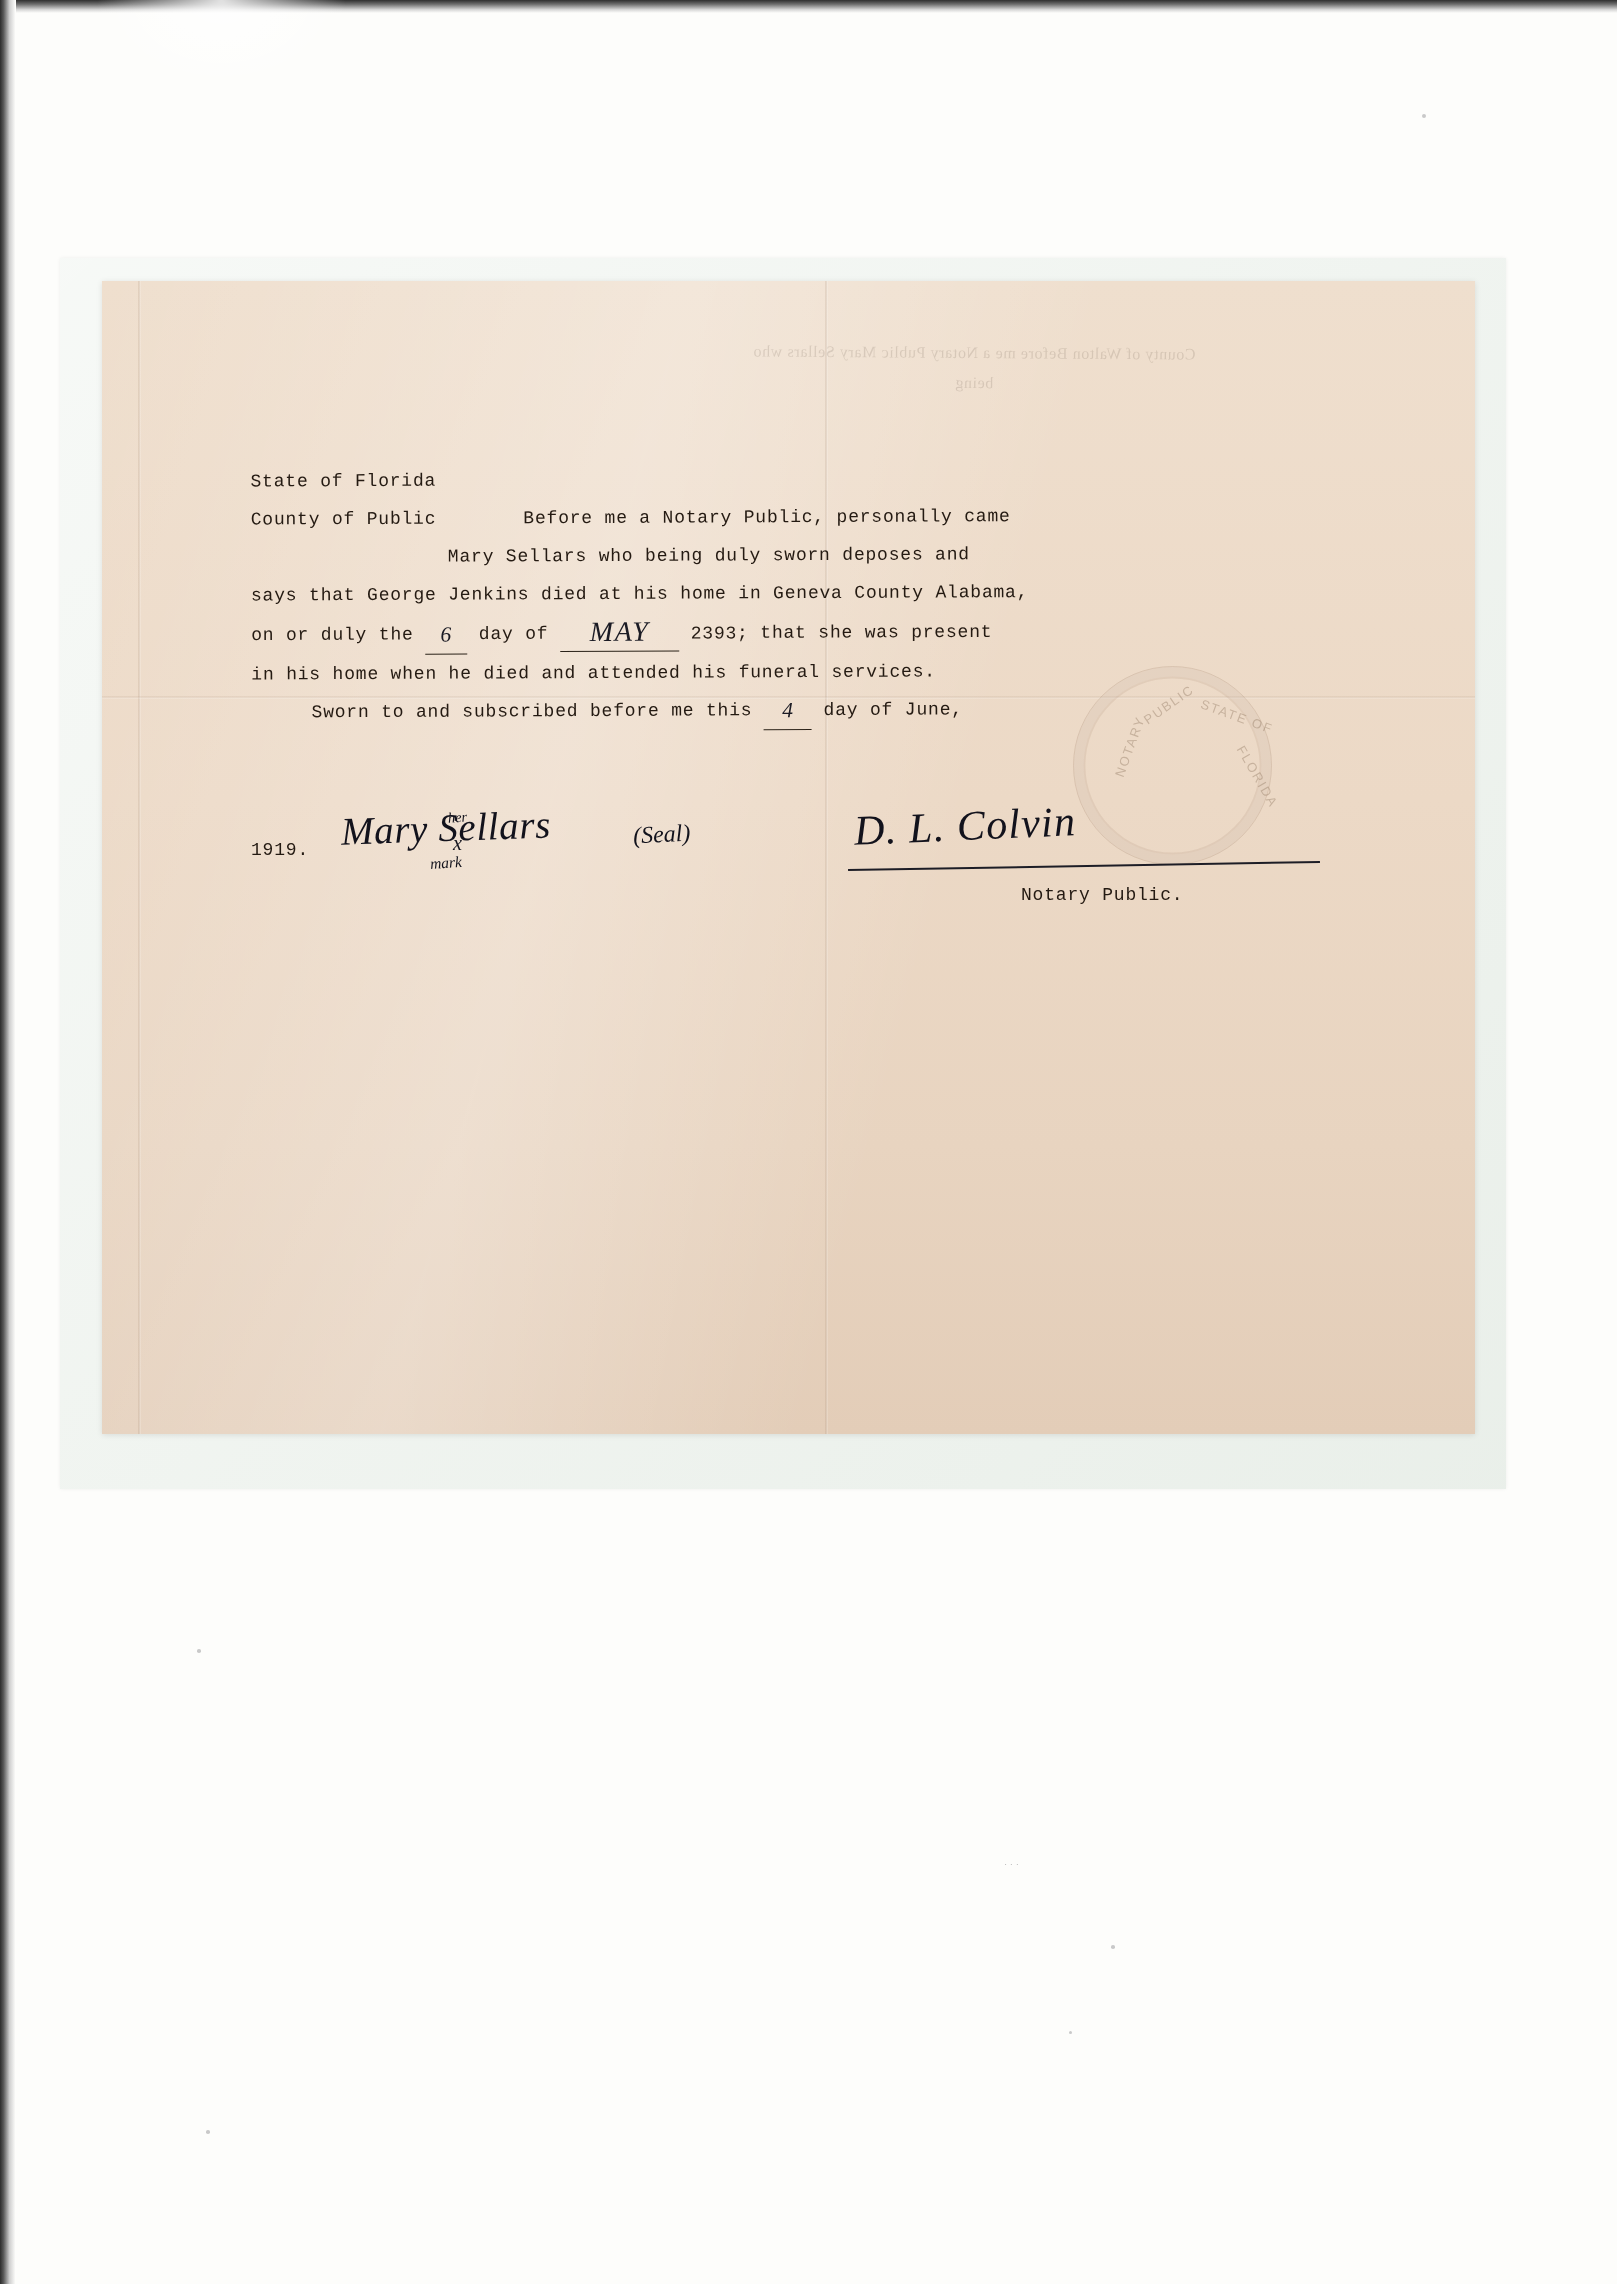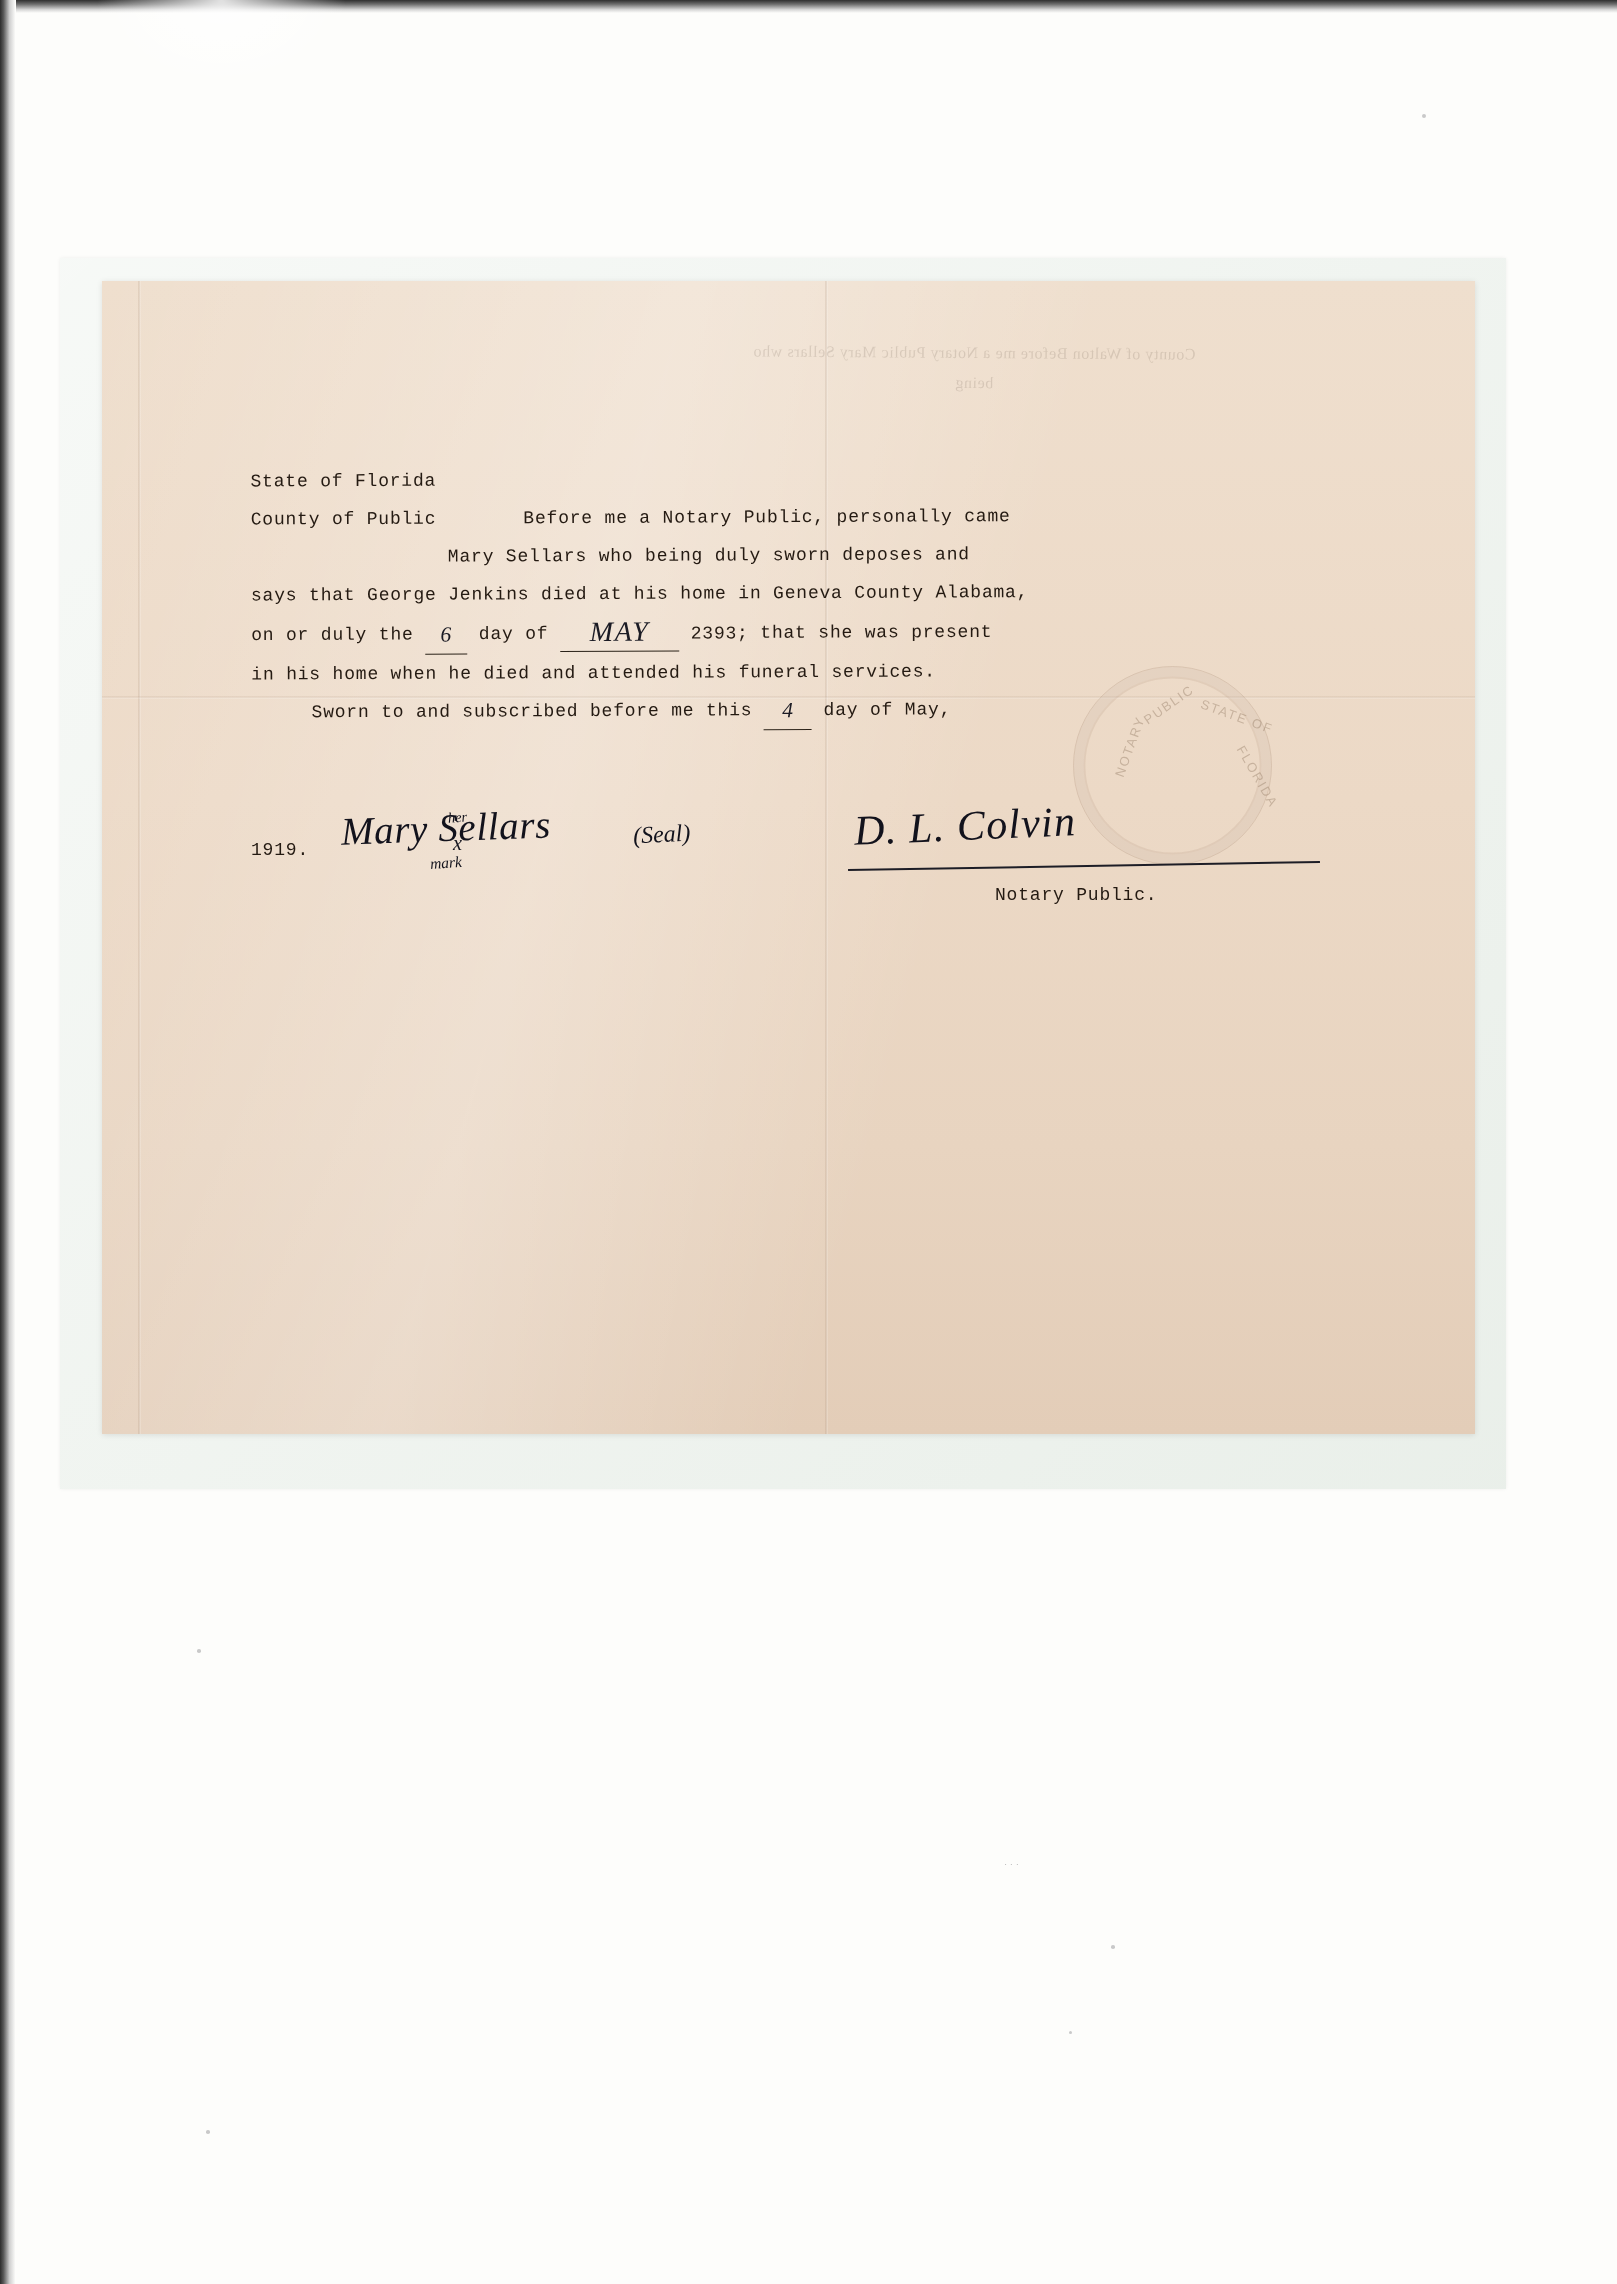--- a/index.html
+++ b/index.html
@@ -237,21 +237,21 @@
   }
   #sig-notary-rule {
     position: absolute;
     left: 597px; top: 55px;
     width: 472px; height: 1.8px;
     background: #1d1d26;
     transform: rotate(-1deg);
   }
   #notary-label {
     position: absolute;
-    left: 744px; top: 75px;
+    left: 770px; top: 75px;
     font-family: "Liberation Mono", monospace;
     font-size: 18px;
     letter-spacing: 0.8px;
     color: #241a12;
   }
 
   
   .bedmark {
     position: absolute;
     color: #b9b9b9;
@@ -304,21 +304,21 @@
       <div class="tline indent-1"><span>County of Public</span><span style="display:inline-block;width:87px;"></span><span>Before me a Notary Public, personally came</span></div>
 
       <div class="tline indent-2">Mary Sellars who being duly sworn deposes and</div>
 
       <div class="tline indent-1">says that George Jenkins died at his home in Geneva County Alabama,</div>
 
       <div class="tline indent-1"><span>on or duly the</span> <span class="hw hw-blank hw-day">6</span> <span>day of</span> <span class="hw hw-blank hw-month">MAY</span> <span class="overtype">2393</span><span>; that she was present</span></div>
 
       <div class="tline indent-1">in his home when he died and attended his funeral services.</div>
 
-      <div class="tline indent-3"><span>Sworn to and subscribed before me this</span> <span class="hw hw-blank hw-day2">4</span> <span>day of May,</span></div>
+      <div class="tline indent-3"><span>Sworn to and subscribed before me this</span> <span class="hw hw-blank hw-day2">4</span> <span>day of June,</span></div>
 
     </div>
 
     <div id="sig-row">
       <div id="sig-year">1919.</div>
 
       <div class="signature" id="sig-mary">Mary Sellars</div>
       <div class="signature" id="sig-her">her</div>
       <div class="signature" id="sig-x">x</div>
       <div class="signature" id="sig-mark">mark</div>

